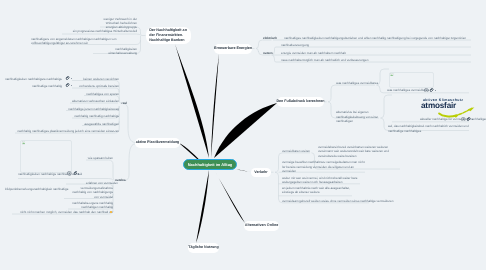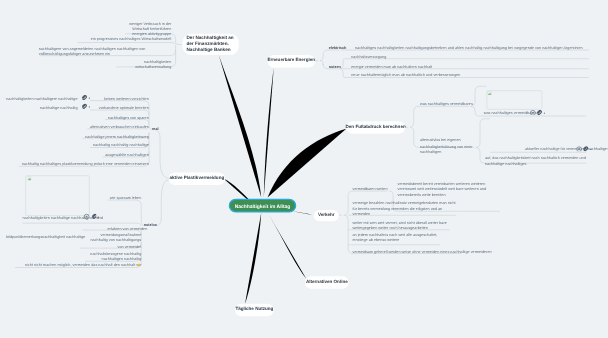--- a/index.html
+++ b/index.html
@@ -135,20 +135,32 @@
     <span>was nachhaltiges vermeidbares</span></div>
   <svg viewBox="0 0 6 6" style="position:absolute;left:424px;top:87.5px;width:4.6px;height:4.6px;">
     <circle cx="3" cy="3" r="2.5" fill="none" stroke="#77838f" stroke-width=".9"></circle>
     <circle cx="3" cy="3" r="1" fill="#77838f"></circle>
   </svg>
   <svg viewBox="0 0 5 5" style="position:absolute;left:429.4px;top:87.5px;width:4.6px;height:4.6px;">
     <path d="M3.1 1.3 L1.6 2.8 a0.75 0.75 0 0 0 1.05 1.05 l1.6 -1.6 a1.15 1.15 0 0 0 -1.6 -1.6 L1.1 2.1" fill="none" stroke="#4d5b6a" stroke-width="1.0" stroke-linecap="round"></path>
   </svg>
   <div style="position:absolute;left:434.6px;top:89.5px;width:1.3px;height:1.3px;border-radius:50%;background:#6f7c8a;"></div>
 
+  <div style="position:absolute;left:421px;top:96px;width:58px;height:20px;">
+    <div style="position:absolute;left:2px;top:1.8px;font-size:3.5px;font-weight:700;color:#15355c;letter-spacing:.35px;white-space:nowrap;">
+      <span>aktiven Klimaschutz</span></div>
+    <div style="position:absolute;left:0px;top:6.2px;font-size:8.2px;font-weight:700;color:#13294b;letter-spacing:-.2px;line-height:1;white-space:nowrap;">
+      <span>atmosfair</span></div>
+    <svg viewBox="0 0 52 16" style="position:absolute;left:17px;top:10px;width:39px;height:14px;overflow:visible;">
+      <path d="M1.5 8.6 C 6 12.6 16 13.8 24.5 11.4" fill="none" stroke="#b9ce06" stroke-width="2.6" stroke-linecap="round"></path>
+      <path d="M28 10 C 33 8.4 38.5 5.4 45.5 1.6" fill="none" stroke="#b9ce06" stroke-width="1.8" stroke-linecap="round" stroke-dasharray="4.5 1.6"></path>
+      <path d="M39.6 3.1 L48.6 0.4 L43.2 5.8 Z" fill="#b9ce06"></path>
+      <path d="M20.2 10.9 L29.6 9.0 L23.8 14.4 Z" fill="#b9ce06"></path>
+    </svg>
+  </div>
 
   <div class="leaf" style="left:420px;top:117.3px;width:70px;white-space:nowrap;">
     <span>aktueller nachhaltige für vermeidungsnachhaltiger</span></div>
   <svg viewBox="0 0 6 6" style="position:absolute;left:461px;top:116.6px;width:4.6px;height:4.6px;">
     <circle cx="3" cy="3" r="2.5" fill="none" stroke="#77838f" stroke-width=".9"></circle>
     <circle cx="3" cy="3" r="1" fill="#77838f"></circle>
   </svg>
   <svg viewBox="0 0 5 5" style="position:absolute;left:466.4px;top:116.6px;width:4.6px;height:4.6px;">
     <path d="M3.1 1.3 L1.6 2.8 a0.75 0.75 0 0 0 1.05 1.05 l1.6 -1.6 a1.15 1.15 0 0 0 -1.6 -1.6 L1.1 2.1" fill="none" stroke="#4d5b6a" stroke-width="1.0" stroke-linecap="round"></path>
   </svg>

